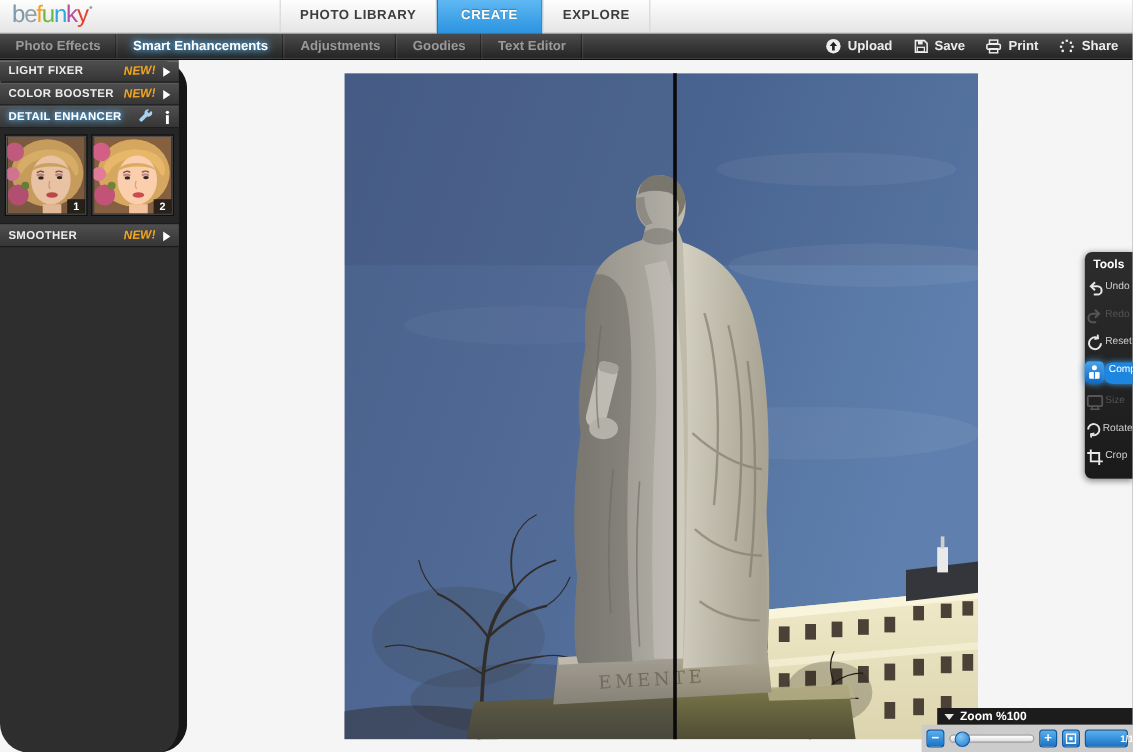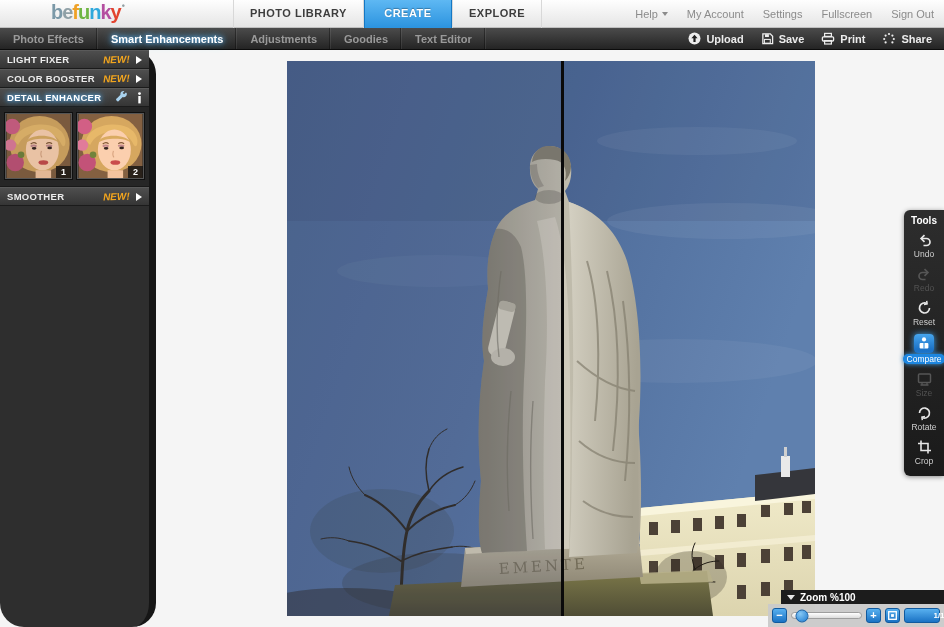--- a/index.html
+++ b/index.html
@@ -3,21 +3,21 @@
 <meta charset="utf-8">
 <style>
   html,body{margin:0;padding:0;background:#888;}
   *{box-sizing:border-box;}
   .app{position:relative;width:944px;height:627px;overflow:hidden;background:#f5f5f5;
        font-family:"Liberation Sans",sans-serif;-webkit-font-smoothing:antialiased;}
 
   
   .topbar{position:absolute;left:0;top:0;width:944px;height:28px;
           background:linear-gradient(#fefefe,#e5e5e5);border-bottom:1px solid #bfbfbf;}
-  .logo{position:absolute;left:10px;top:1px;font-size:20px;font-weight:bold;letter-spacing:-1px;cursor:pointer;margin-left:41px;}
+  .logo{position:absolute;left:10px;top:1px;font-size:20px;font-weight:normal;letter-spacing:-1px;cursor:pointer;}
   .logo .dot{font-size:9px;vertical-align:top;color:#93a0a4;margin-left:1px;}
   .nav-tabs{position:absolute;left:233px;top:0;height:40px;display:flex;}
   .nav-tab{min-width:88px;padding:0 16px;line-height:27px;text-align:center;font-size:11px;font-weight:bold;
            color:#3d3d3d;letter-spacing:.5px;border-left:1px solid #d8d8d8;border-right:1px solid #d8d8d8;cursor:pointer;}
   .nav-tab.active{background:linear-gradient(#5eb8f3,#1583d6);color:#fff;border-color:#1578c4;
                   text-shadow:0 -1px 1px rgba(0,0,0,.3);}
   .top-links{position:absolute;right:10px;top:0;height:28px;display:flex;align-items:center;gap:19px;
              font-size:11px;color:#8b8b8b;}
   .top-link{cursor:pointer;display:flex;align-items:center;}
   .caret{display:inline-block;width:0;height:0;border-left:3px solid transparent;border-right:3px solid transparent;
@@ -55,21 +55,21 @@
   
   .photo{position:absolute;left:287px;top:61px;width:528px;height:555px;cursor:crosshair;}
   .photo svg{display:block;width:100%;height:100%;}
   .compare-line{position:absolute;left:274px;top:0;width:3px;height:555px;background:#0a0a0a;cursor:ew-resize;}
 
   
   .tools{position:absolute;right:0;top:210px;width:40px;padding:5px 0 7px;
          background:linear-gradient(#2d2d2d,#1a1a1a);border-radius:6px 0 0 6px;
          box-shadow:0 1px 5px rgba(0,0,0,.45);}
   .tools-title{text-align:center;font-size:10px;font-weight:bold;color:#fff;margin-bottom:2px;}
-  .tool{display:flex;flex-direction:column;align-items:center;padding:4px 0 3px;color:#e6e6e6;cursor:pointer;}
+  .tool{display:flex;flex-direction:row;padding:4px 0 3px;color:#e6e6e6;cursor:pointer;}
   .tool-label{font-size:8.5px;color:#cfcfcf;margin-top:1px;}
   .tool.disabled{color:#565656;cursor:default;}
   .tool.disabled .tool-label{color:#525252;}
   .tool.active{color:#fff;}
   .compare-chip{width:20px;height:19px;border-radius:4px;background:linear-gradient(#46a5ee,#1266bd);
                 box-shadow:0 0 6px #3f9fe8;display:flex;align-items:center;justify-content:center;}
   .tool.active .tool-label{background:#1d86e0;border-radius:7px;padding:0 4px;color:#fff;
                            box-shadow:0 0 5px #3f9fe8;}
 
   
@@ -96,30 +96,20 @@
 <div class="app">
 
   <div class="topbar">
     <div class="logo">
       <span><span style="color: rgb(123, 153, 168);">b</span><span style="color: rgb(143, 160, 166);">e</span><span style="color: rgb(239, 161, 38);">f</span><span style="color: rgb(111, 182, 68);">u</span><span style="color: rgb(47, 168, 220);">n</span><span style="color: rgb(180, 79, 160);">k</span><span style="color: rgb(226, 67, 47);">y</span></span><span class="dot">•</span>
     </div>
     <div class="nav-tabs">
       <div class="nav-tab">PHOTO LIBRARY</div>
       <div class="nav-tab active">CREATE</div>
       <div class="nav-tab">EXPLORE</div>
-    </div>
-    <div class="top-links">
-      <span class="top-link">
-          <span>Help</span>
-          <span class="caret"></span>
-        </span>
-      <span class="top-link">My Account</span>
-      <span class="top-link">Settings</span>
-      <span class="top-link">Fullscreen</span>
-      <span class="top-link">Sign Out</span>
     </div>
   </div>
 
   <div class="toolbar">
     <div class="tb-tab">Photo Effects</div>
     <div class="tb-tab active">Smart Enhancements</div>
     <div class="tb-tab">Adjustments</div>
     <div class="tb-tab">Goodies</div>
     <div class="tb-tab">Text Editor</div>
 

